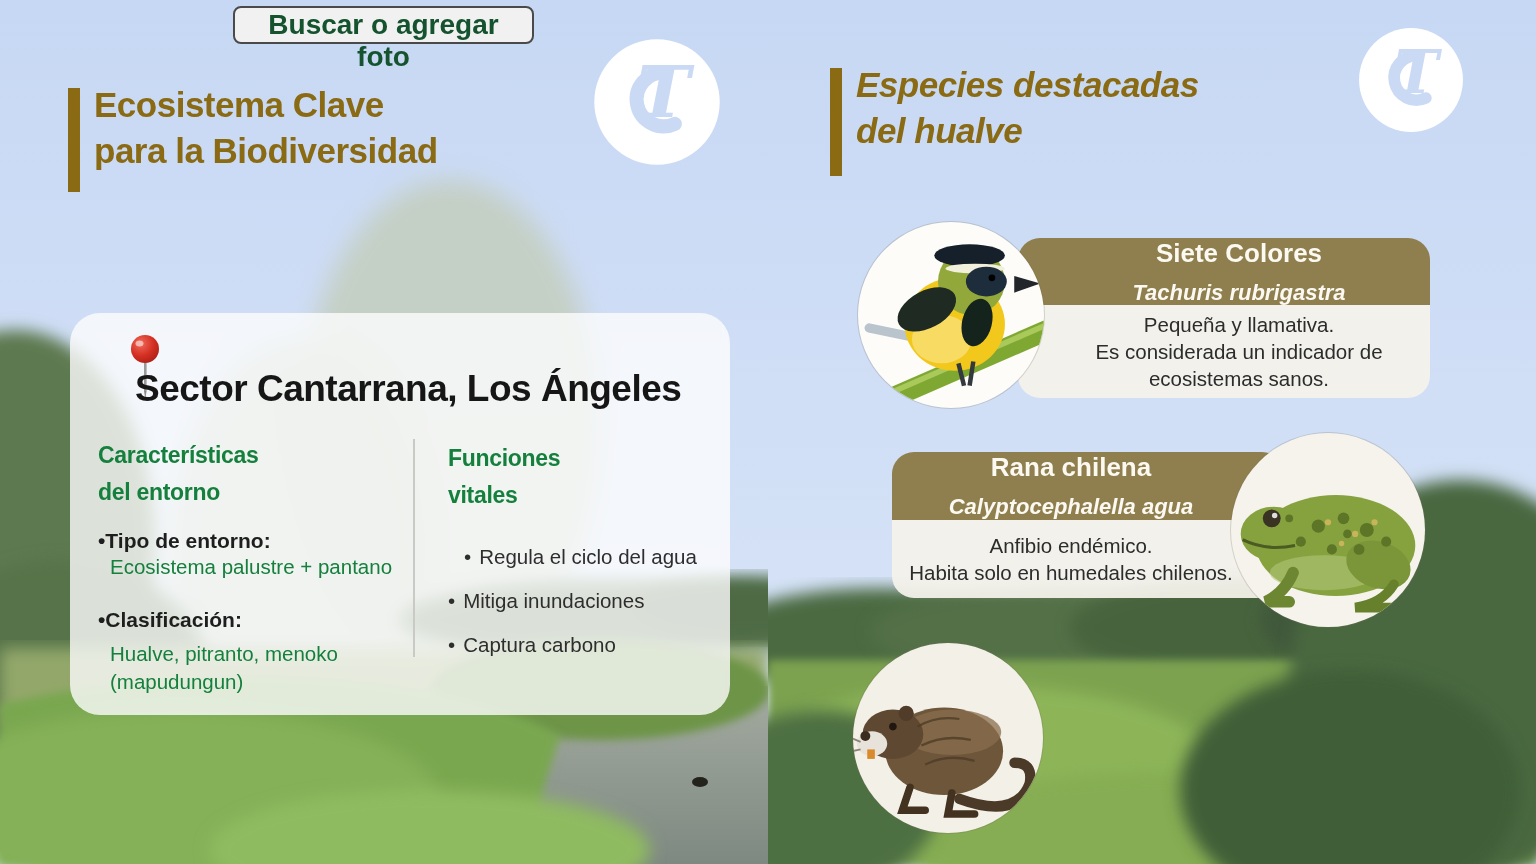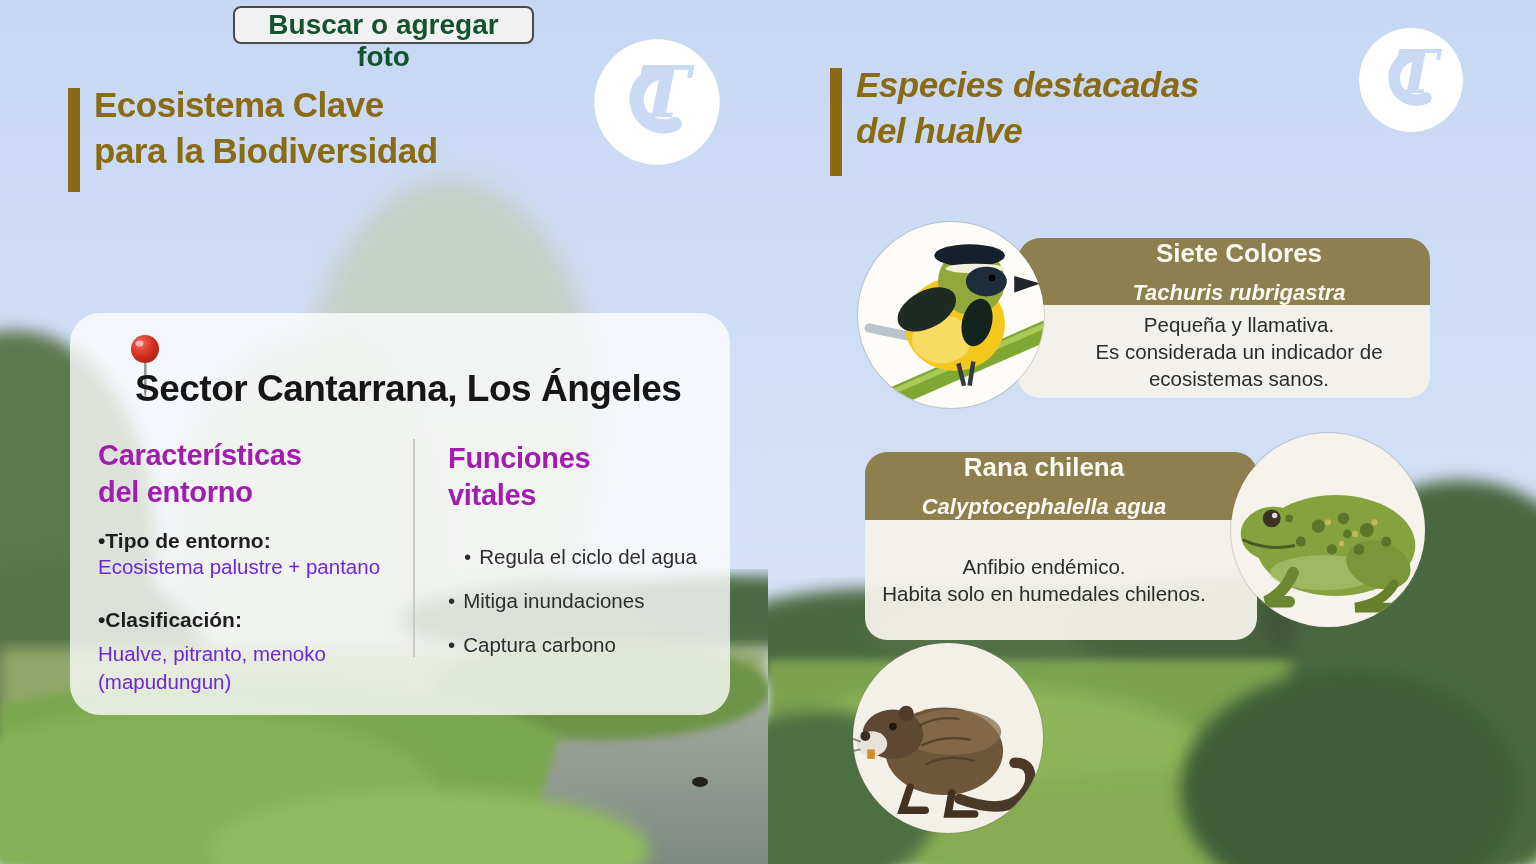--- a/index.html
+++ b/index.html
@@ -29,44 +29,44 @@
   .logo-right{left:1358px;top:27px;width:106px;height:106px;}
   .logo svg{width:100%;height:100%;}
 
   
   .loc-card{position:absolute;left:70px;top:313px;width:660px;height:402px;z-index:4;
     background:rgba(253,253,252,0.80);border-radius:30px;-webkit-backdrop-filter:blur(3px);backdrop-filter:blur(3px);}
   .pin{position:absolute;left:58px;top:20px;width:34px;height:70px;}
   .loc-heading{position:absolute;left:65px;top:55px;width:580px;
     font-size:37px;font-weight:800;color:#161616;letter-spacing:-0.5px;}
   .col-divider{position:absolute;left:343px;top:126px;width:2px;height:218px;background:#c9c9c5;}
-  .col-heading{font-size:29px;line-height:37px;font-weight:800;color:#a21caf;letter-spacing:-0.3px;}
+  .col-heading{font-size:23px;line-height:37px;font-weight:800;color:#15803d;letter-spacing:-0.3px;}
   .col1-h{position:absolute;left:28px;top:124px;}
   .col2-h{position:absolute;left:378px;top:127px;}
   .bullet-label{font-size:21px;font-weight:800;color:#1e1e1e;}
-  .bullet-value{font-size:20.5px;line-height:28px;color:#6d28d9;margin-left:0;}
+  .bullet-value{font-size:20.5px;line-height:28px;color:#15803d;margin-left:12px;}
   .it1{position:absolute;left:28px;top:216px;}
   .it1v{position:absolute;left:28px;top:240px;}
   .it2{position:absolute;left:28px;top:295px;}
   .it2v{position:absolute;left:28px;top:327px;}
   .fn-item{position:absolute;left:378px;font-size:20.5px;color:#2e2e2e;}
   .fn1{top:232px;margin-left:16px;} .fn2{top:276px;} .fn3{top:320px;}
   .fn-item .b{margin-right:8px;}
 
   
   .sp-rect{position:absolute;z-index:3;border-radius:22px;overflow:hidden;display:flex;flex-direction:column;}
   .sp-header{display:flex;flex-direction:column;justify-content:center;text-align:center;color:#fbf9f1;gap:12px;}
   .sp-name{font-size:26px;font-weight:800;line-height:30px;}
   .sp-sci{font-size:22px;font-style:italic;font-weight:600;line-height:26px;}
   .sp-body{flex:1;display:flex;align-items:center;justify-content:center;text-align:center;
     font-size:20.5px;line-height:27px;color:#2c2c2c;}
   .sp1-rect{left:1018px;top:238px;width:412px;height:160px;}
   .sp1-rect .sp-header{height:67px;background:rgba(141,123,71,0.96);padding-left:30px;}
   .sp1-rect .sp-body{background:rgba(243,241,234,0.95);padding-left:30px;}
-  .sp2-rect{left:865px;top:452px;width:392px;height:188px;}
+  .sp2-rect{left:892px;top:452px;width:392px;height:146px;}
   .sp2-rect .sp-header{height:68px;background:rgba(141,123,71,0.96);padding-right:34px;}
   .sp2-rect .sp-body{background:rgba(243,241,234,0.95);padding-right:34px;text-align:center;}
   .sp3-rect{left:1000px;top:658px;width:432px;height:162px;}
   .sp3-rect .sp-header{height:72px;background:rgba(124,106,36,0.85);padding-left:44px;}
   .sp3-rect .sp-body{background:rgba(240,237,227,0.82);padding-left:44px;}
   .sp-circle{position:absolute;z-index:4;border-radius:50%;overflow:hidden;
     box-shadow:0 0 0 1px rgba(120,110,90,0.25);}
   .sp-circle svg{width:100%;height:100%;display:block;}
   .c1{left:858px;top:222px;width:186px;height:186px;background:#fdfcf8;}
   .c2{left:1231px;top:433px;width:194px;height:194px;background:#f6f3ec;}

